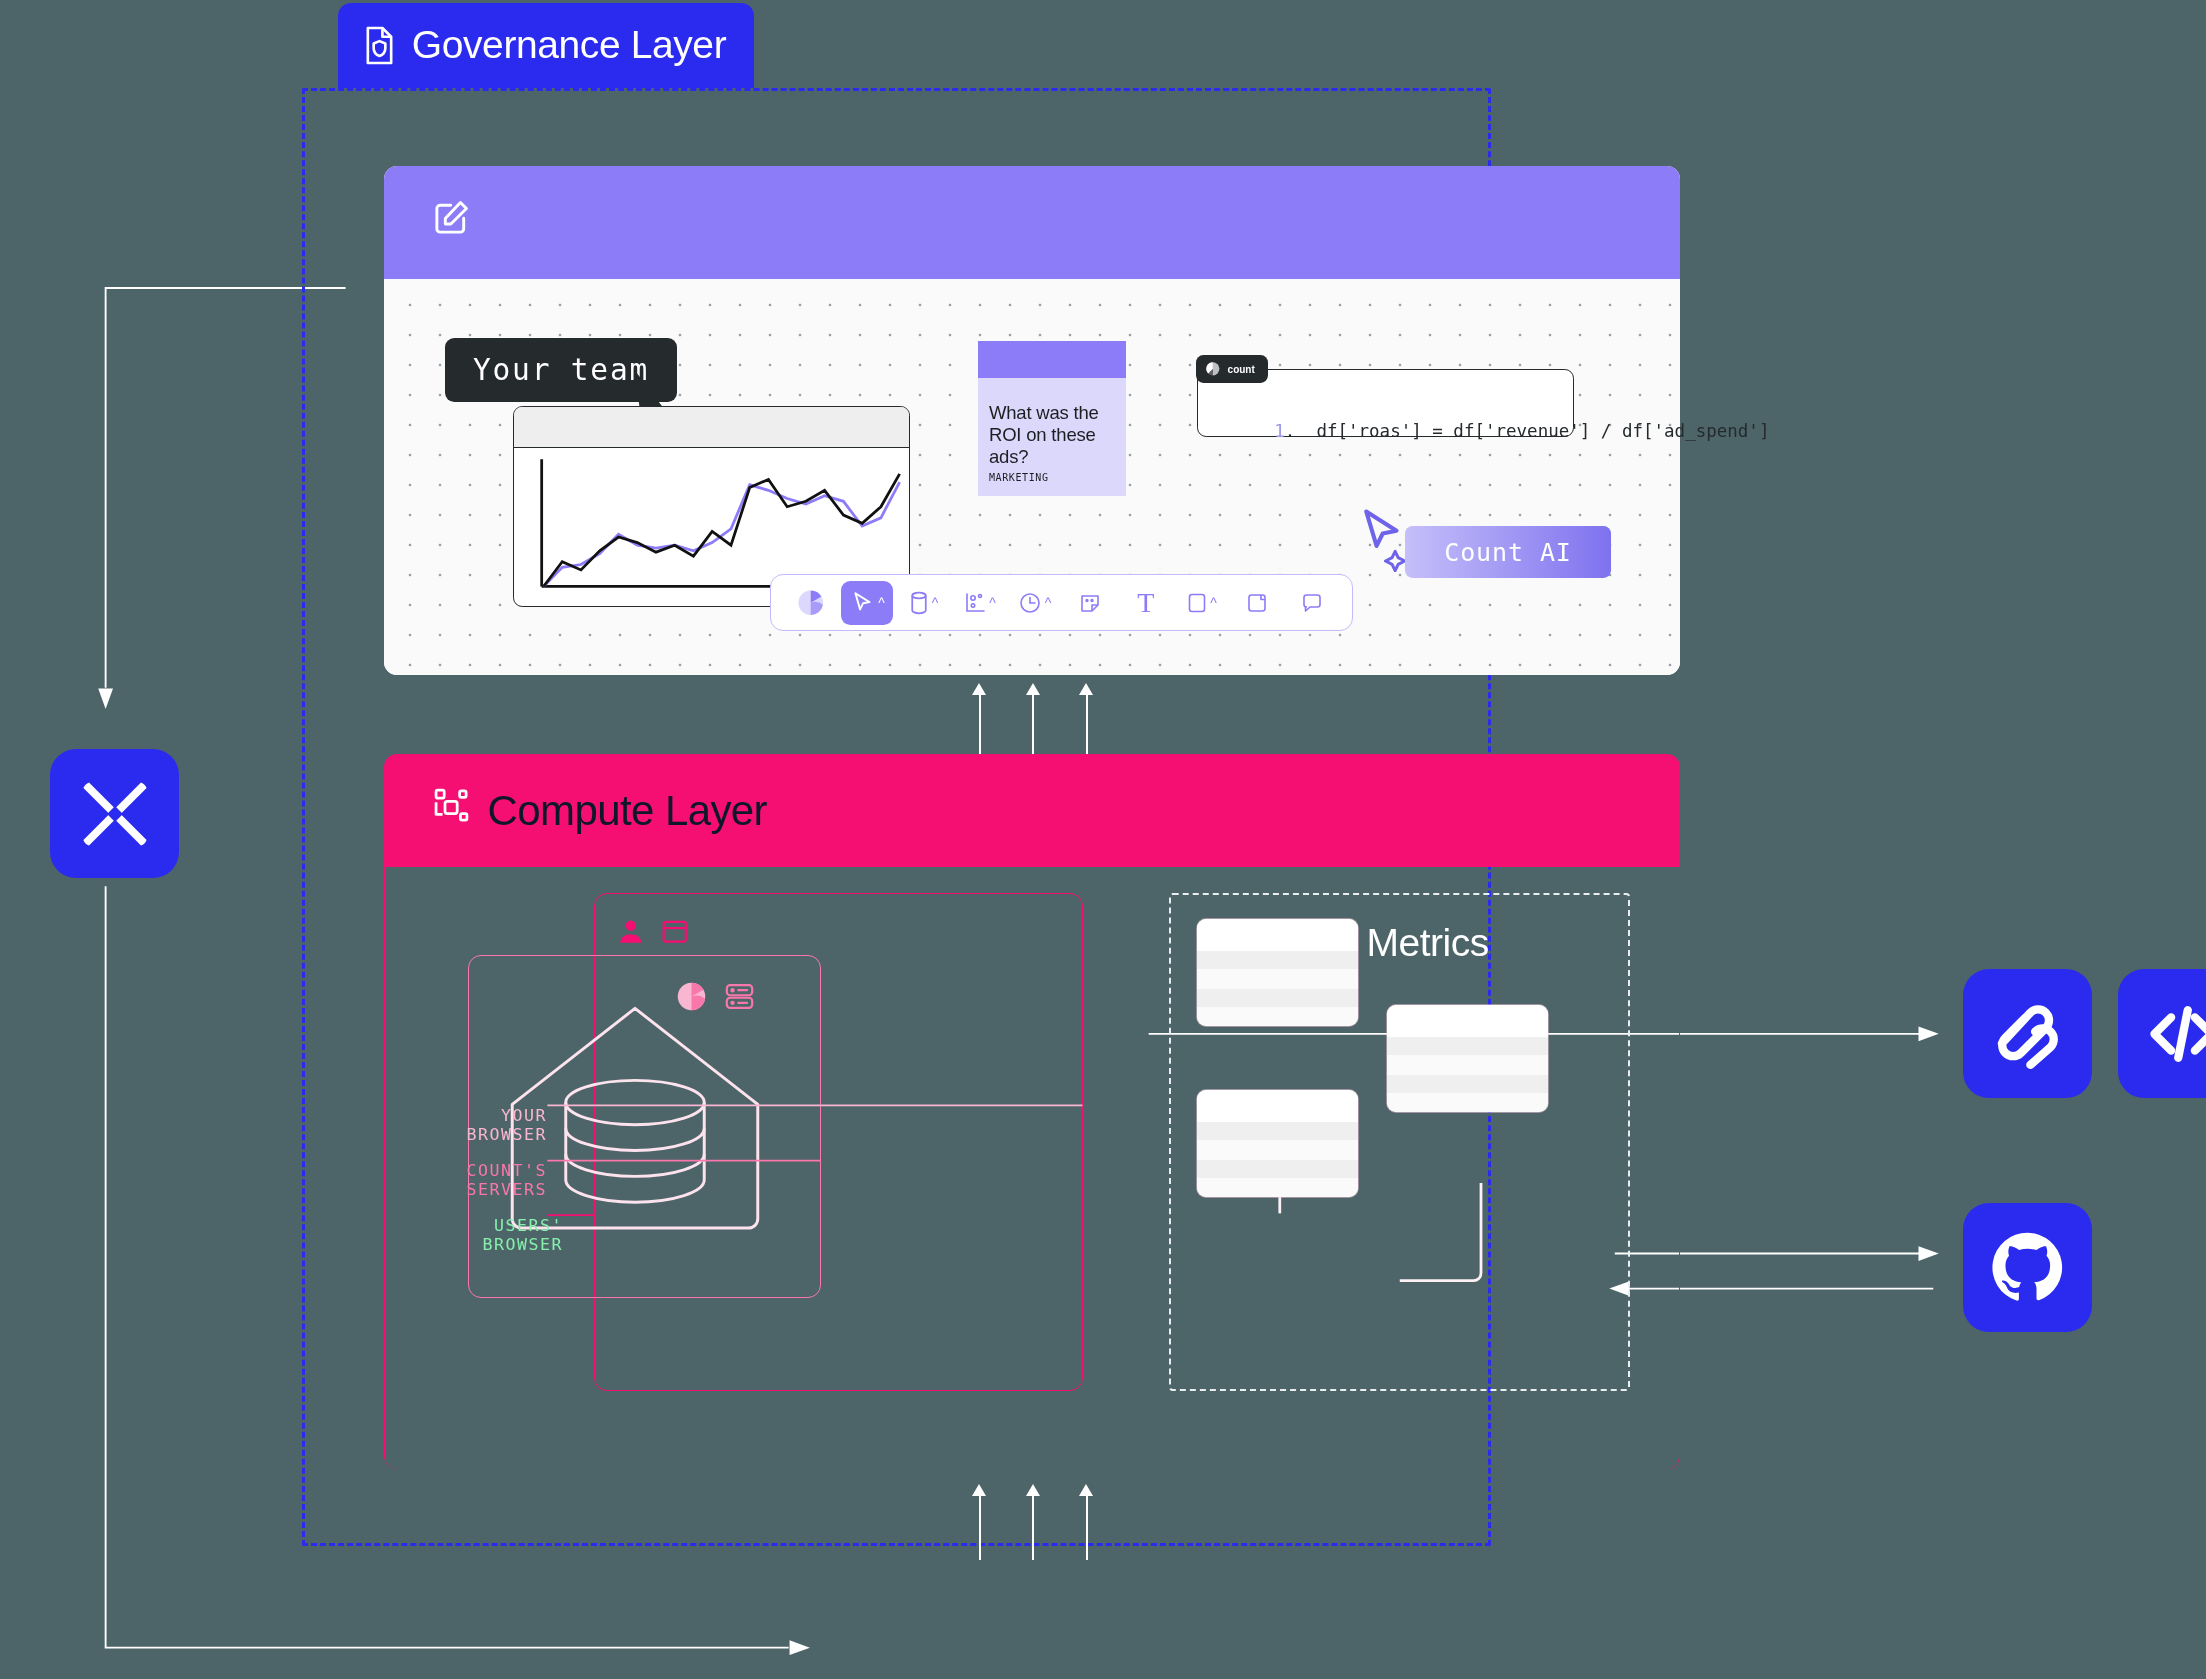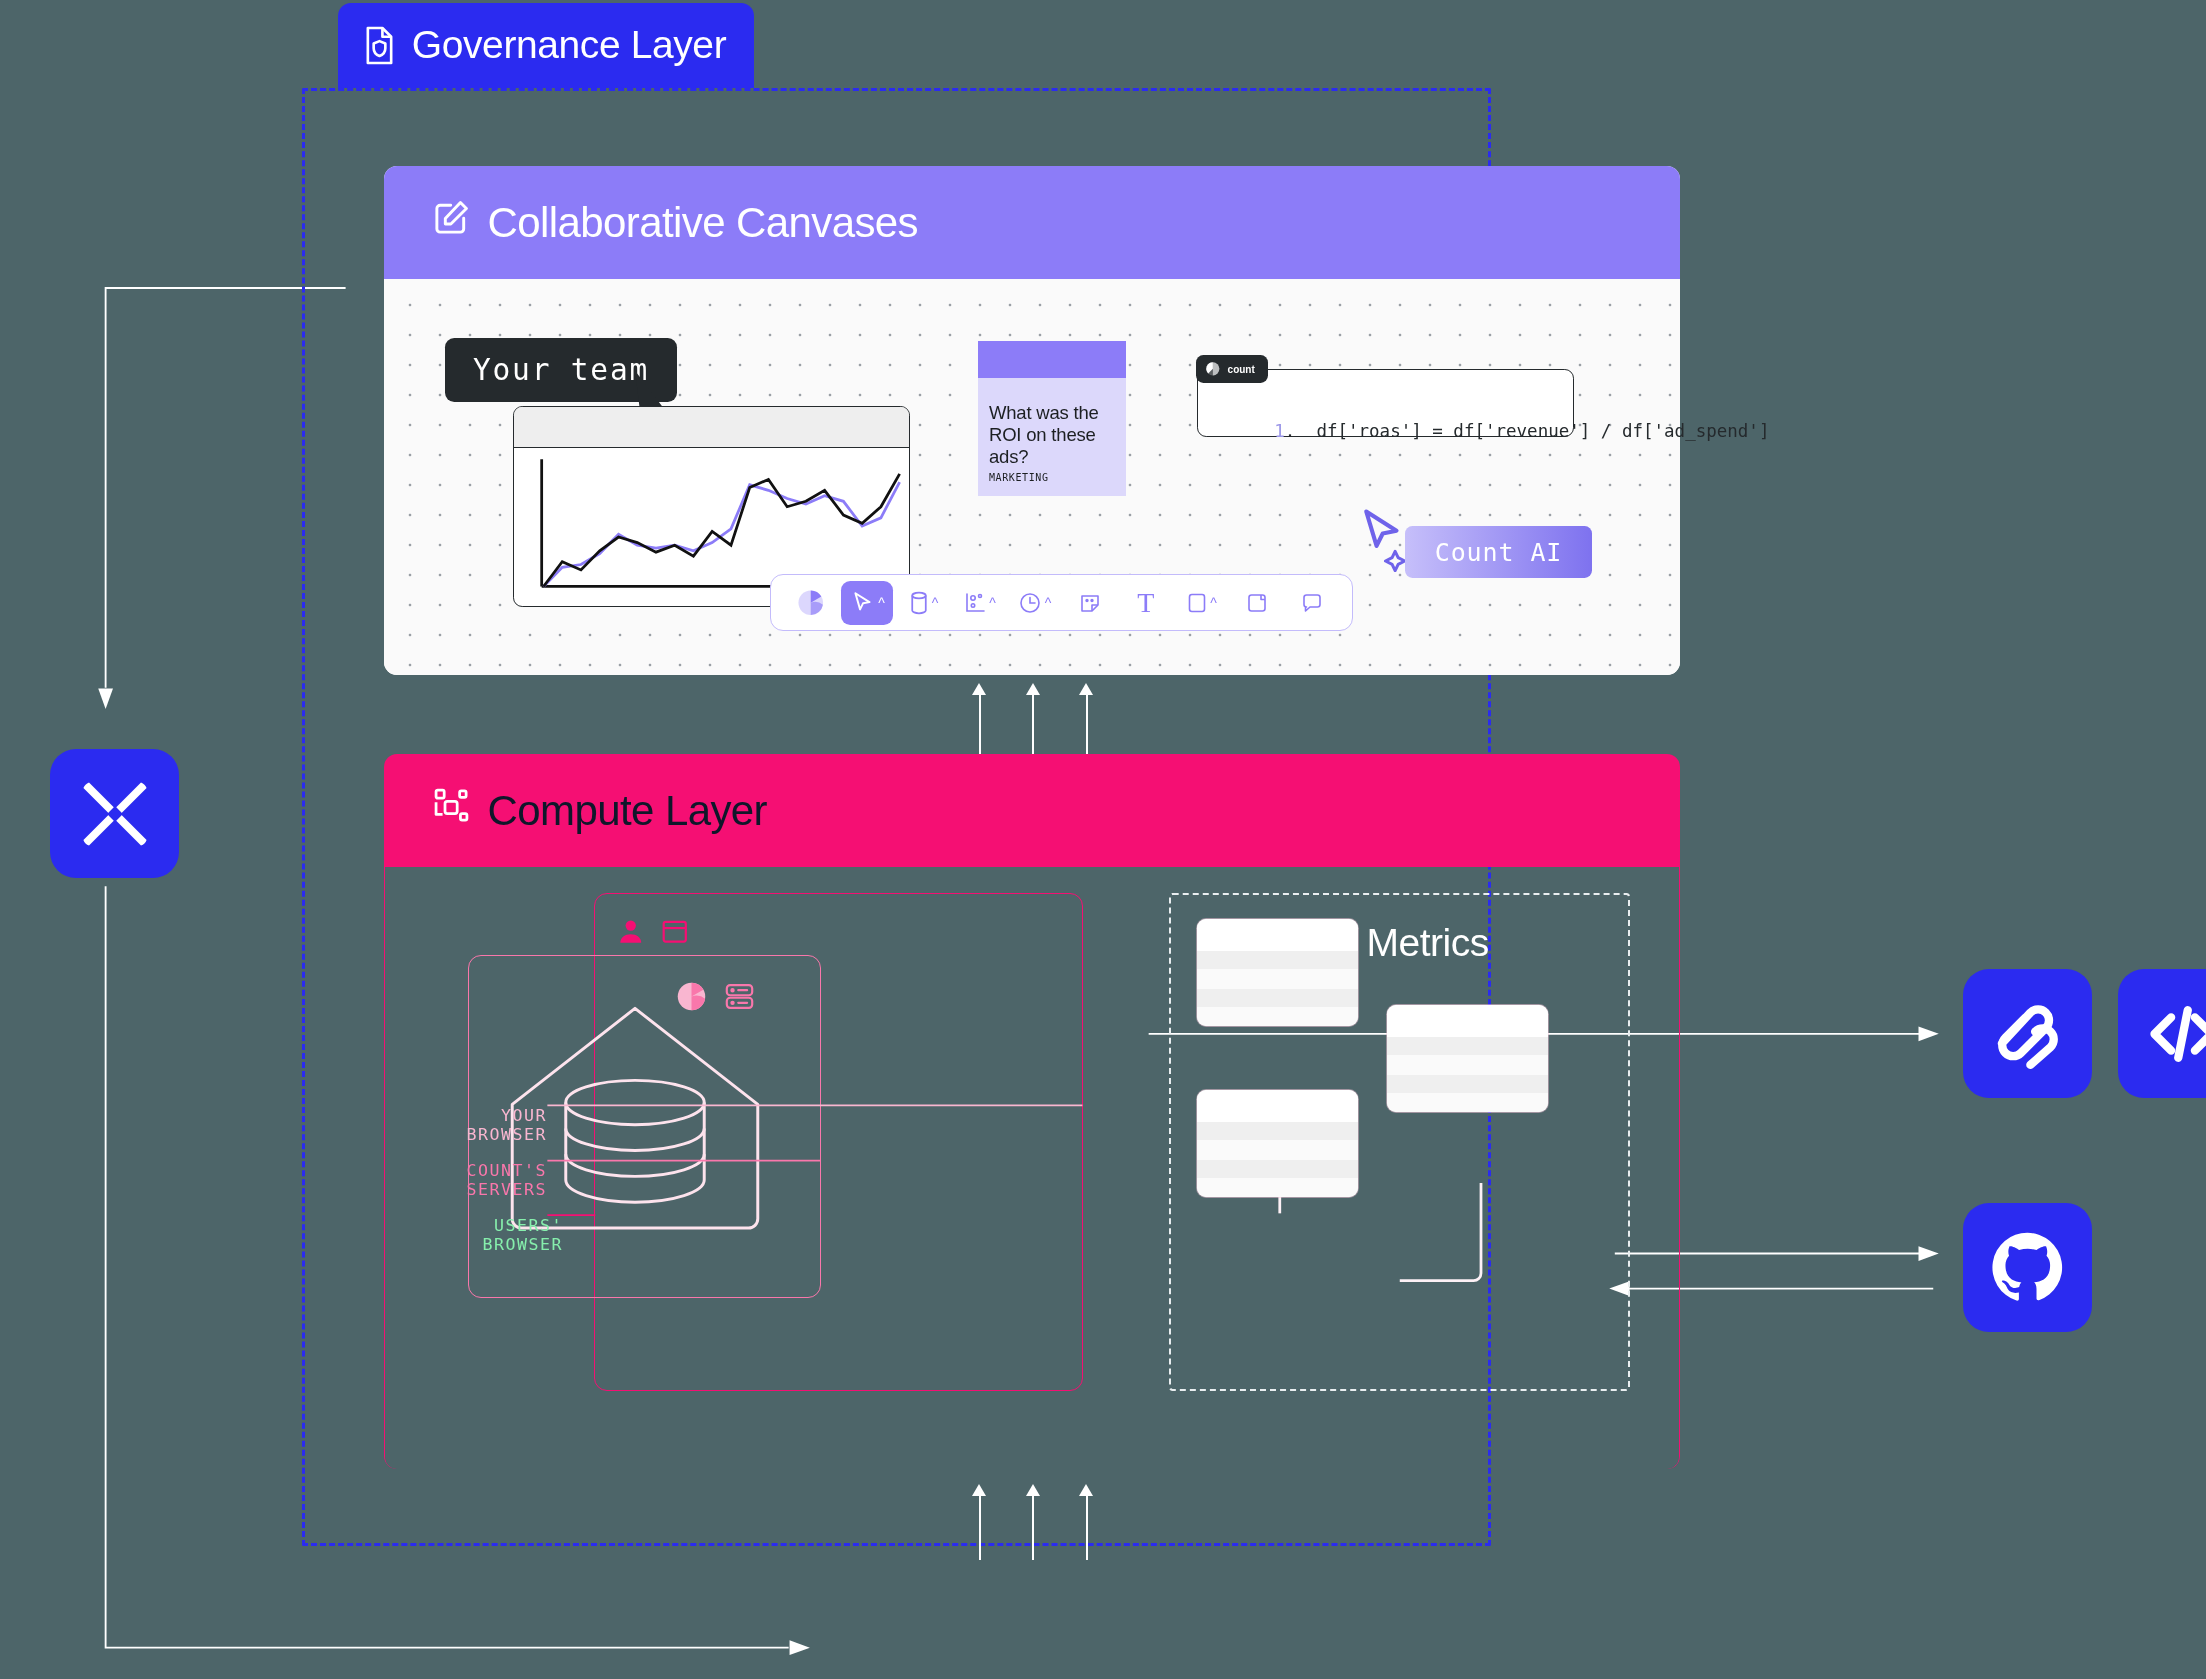--- a/index.html
+++ b/index.html
@@ -116,21 +116,21 @@
   .tb { width: 50px; height: 44px; display:flex; align-items:center; justify-content:center;
         gap:1.8px; color:#8c7cf8; }
   .tb.sel { background:#8c7cf8; color:#fff; border-radius: 9.2px; width:52px; }
   .caret { font-size: 14px; line-height: 1; margin-left:0.9px; }
   .tb-T { font-family: "Liberation Serif", serif; font-size: 28px; line-height:1; }
 
   
   #ai-cursor { position:absolute; left:1317px; top:506px; }
   #ai-pill {
     position:absolute; left:1364px; top:526px;
-    width:187px; height:52px; border-radius: 7.4px;
+    width:206px; height:52px; border-radius: 7.4px;
     background: linear-gradient(90deg,#c6bffa 0%, #7e72ef 100%);
     color:#fff; display:flex; align-items:center; justify-content:center;
     font-family:"DejaVu Sans Mono", monospace; font-size:25px; letter-spacing:0.9px;text-align:center;
   }
 
   
   .vconn { position:absolute; width:1.8px; background:#fff; }
   .vhead { position:absolute; width:0; height:0;
            border-left:7.4px solid transparent; border-right:7.4px solid transparent;
            border-bottom:12px solid #fff; }
@@ -245,21 +245,20 @@
   </div>
 
   <div id="canvas-card">
     <div id="canvas-head">
       <span>
         <svg width="39" height="39" viewBox="0 0 24 24" fill="none" stroke="#fff" stroke-width="1.8" stroke-linecap="round" stroke-linejoin="round">
           <path d="M19.5 12.5V19a2 2 0 0 1-2 2H5a2 2 0 0 1-2-2V6.5a2 2 0 0 1 2-2h6.5"></path>
           <path d="M17.5 2.8l3.7 3.7L11.6 16H8.2v-3.4z"></path>
         </svg>
       </span>
-      <span>Collaborative Canvases</span>
     </div>
     <div id="canvas-body"></div>
   </div>
 
   <div id="team-tag">
     <span>Your team</span>
   </div>
   <svg id="team-arrow-svg" style="position:absolute;left:581px;top:367px" width="65" height="74" viewBox="0 0 70 80">
     <polygon points="14,4 58,62 30,58 22,70" fill="#252a2d"></polygon>
   </svg>

